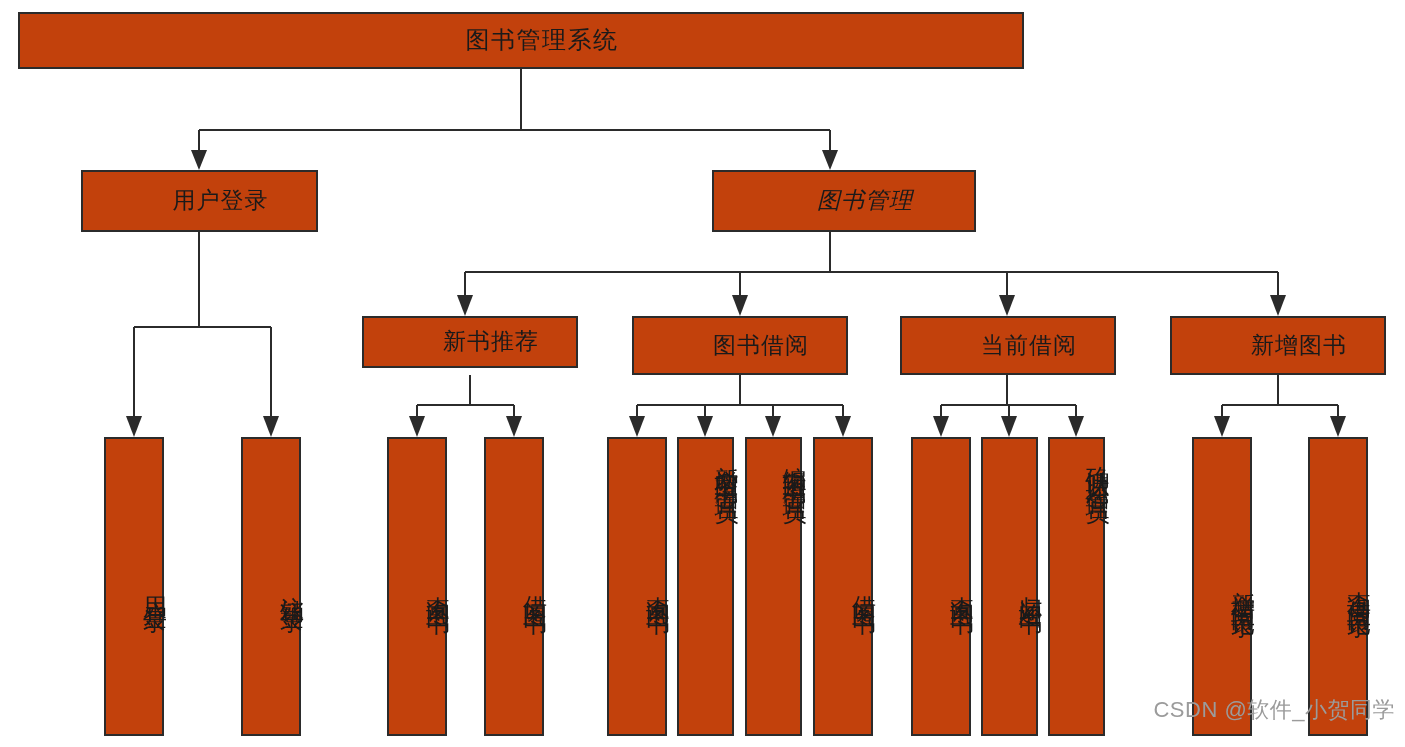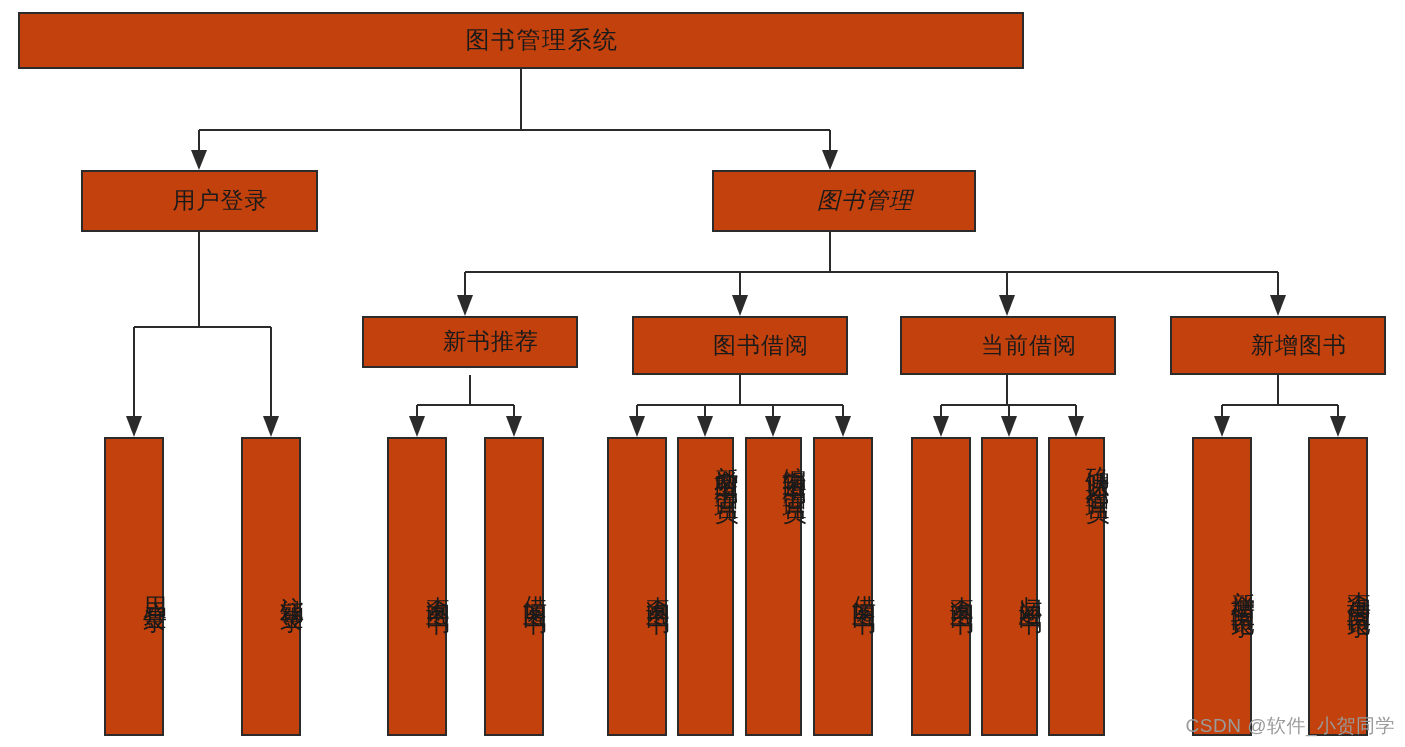--- a/index.html
+++ b/index.html
@@ -81,22 +81,22 @@
     white-space: nowrap;
   }
   .node-v.align-mid {
     align-items: center;
     padding-top: 0;
   }
   
   #watermark {
     position: absolute;
     right: 10px;
-    bottom: 8px;
-    font-size: 19px;
+    bottom: 22px;
+    font-size: 22px;
     color: #9b9b9b;
     letter-spacing: 0.5px;
     z-index: 5;
     white-space: nowrap;
   }
 </style>
 </head>
 <body>
 
 <div id="diagram-root">

